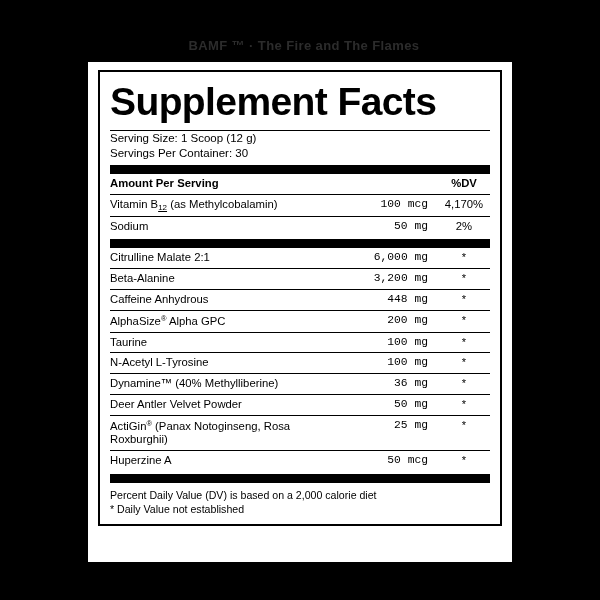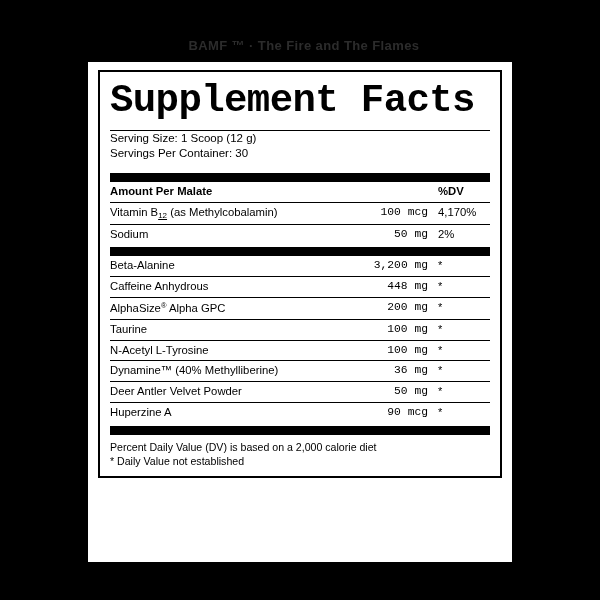--- a/index.html
+++ b/index.html
@@ -40,33 +40,33 @@
     box-sizing: border-box;
     padding: 8px 10px 0 10px;
   }
   .inner {
     box-sizing: border-box;
     border: 2.5px solid #000;
     width: 404px;
     padding: 6px 10px 6px 10px;
   }
   .title {
-    font-family: Liberation Mono, monospace;
+    font-family: Liberation Sans, sans-serif;
     font-weight: bold;
     font-size: 39px;
     line-height: 1.02;
     letter-spacing: -0.6px;
     color: #000;
     margin: 4px 0 8px 0;
   }
   .serving {
     font-size: 11.5px;
     color: #000;
     line-height: 1.32;
-    margin-bottom: 12px;
+    margin-bottom: 4px;
   }
   .rule-thick {
     height: 9px;
     background: #000;
     margin: 3px 0 0 0;
   }
   .rule-thin {
     height: 1px;
     background: #000;
   }
@@ -79,21 +79,21 @@
   table.facts td {
     padding: 3px 0 3px 0;
     vertical-align: top;
     line-height: 1.22;
   }
   .row-line td {
     border-bottom: 1px solid #000;
   }
   .c-name { text-align: left; }
   .c-amt  { text-align: right; width: 86px; padding-right: 10px !important; font-family: Liberation Mono, monospace; }
-  .c-dv   { text-align: left; width: 52px; }
+  .c-dv   { text-align: center; width: 52px; }
   .hdr td { font-weight: bold; }
   .dv-star { font-size: 11px; }
   .sub-indent {
     display: block;
     padding-left: 52px;
   }
   .footnotes {
     font-size: 10.6px;
     color: #000;
     line-height: 1.34;
@@ -126,41 +126,46 @@
       <div class="serving">
         <div>Serving Size: 1 Scoop (12 g)</div>
         <div>Servings Per Container: 30</div>
       </div>
 
       <div class="rule-thick"></div>
 
       <table class="facts">
         <tbody>
             <tr class="hdr row-line">
-          <td class="c-name">Amount Per Malate</td>
+          <td class="c-name">Amount Per Serving</td>
           <td class="c-amt"></td>
           <td class="c-dv">%DV</td>
         </tr>
         <tr class="row-line">
           <td class="c-name">Vitamin B<sub>12</sub> (as Methylcobalamin)</td>
           <td class="c-amt">100 mcg</td>
           <td class="c-dv">4,170%</td>
         </tr>
         <tr>
           <td class="c-name">Sodium</td>
           <td class="c-amt">50 mg</td>
           <td class="c-dv">2%</td>
         </tr>
       </tbody>
         </table>
 
       <div class="rule-thick"></div>
 
       <table class="facts">
         <tbody>
+            <tr class="row-line">
+          <td class="c-name">Citrulline Malate 2:1</td>
+          <td class="c-amt">6,000 mg</td>
+          <td class="c-dv dv-star">*</td>
+        </tr>
         <tr class="row-line">
           <td class="c-name">Beta-Alanine</td>
           <td class="c-amt">3,200 mg</td>
           <td class="c-dv dv-star">*</td>
         </tr>
         <tr class="row-line">
           <td class="c-name">Caffeine Anhydrous</td>
           <td class="c-amt">448 mg</td>
           <td class="c-dv dv-star">*</td>
         </tr>
@@ -182,23 +187,28 @@
         <tr class="row-line">
           <td class="c-name">Dynamine™ (40% Methylliberine)</td>
           <td class="c-amt">36 mg</td>
           <td class="c-dv dv-star">*</td>
         </tr>
         <tr class="row-line">
           <td class="c-name">Deer Antler Velvet Powder</td>
           <td class="c-amt">50 mg</td>
           <td class="c-dv dv-star">*</td>
         </tr>
+        <tr class="row-line">
+          <td class="c-name">ActiGin<sup>®</sup> (Panax Notoginseng, Rosa Roxburghii)</td>
+          <td class="c-amt">25 mg</td>
+          <td class="c-dv dv-star">*</td>
+        </tr>
         <tr>
           <td class="c-name">Huperzine A</td>
-          <td class="c-amt">90 mcg</td>
+          <td class="c-amt">50 mcg</td>
           <td class="c-dv dv-star">*</td>
         </tr>
       </tbody>
         </table>
 
       <div class="rule-thick"></div>
 
       <div class="footnotes">
         <div>Percent Daily Value (DV) is based on a 2,000 calorie diet</div>
         <div>* Daily Value not established</div>

